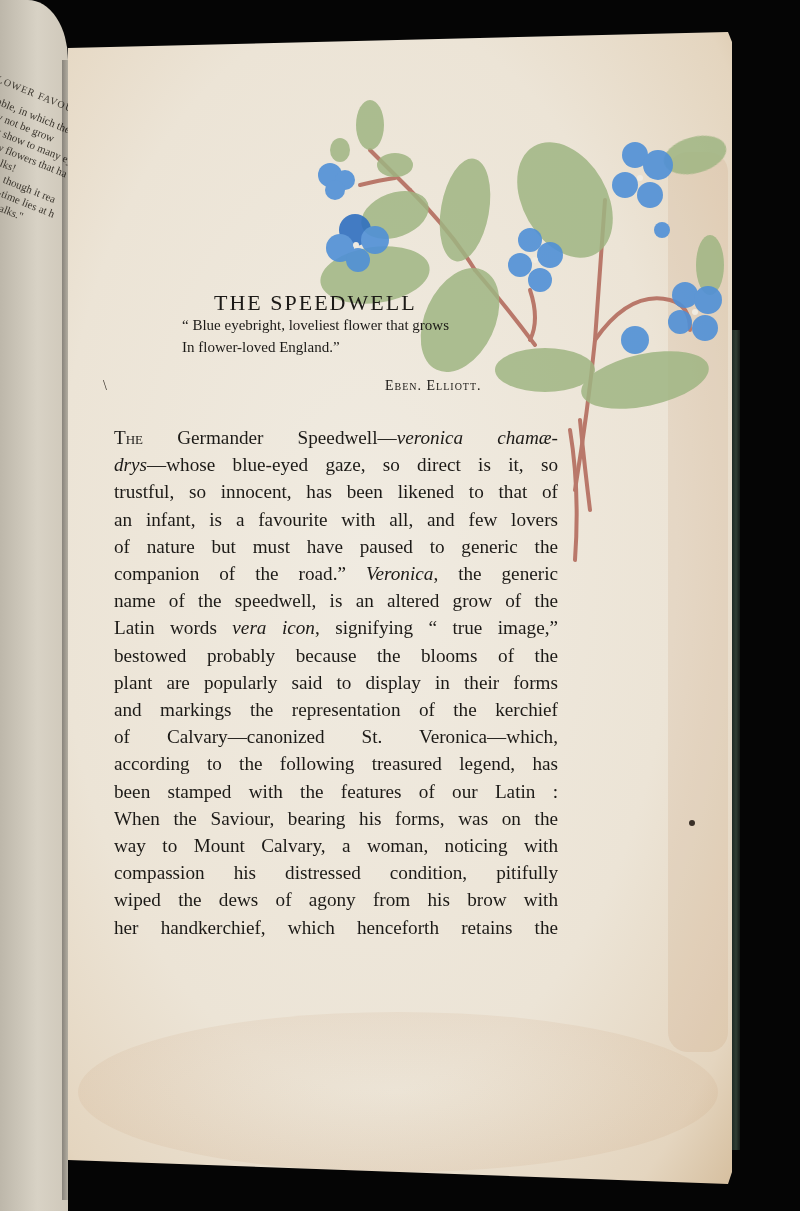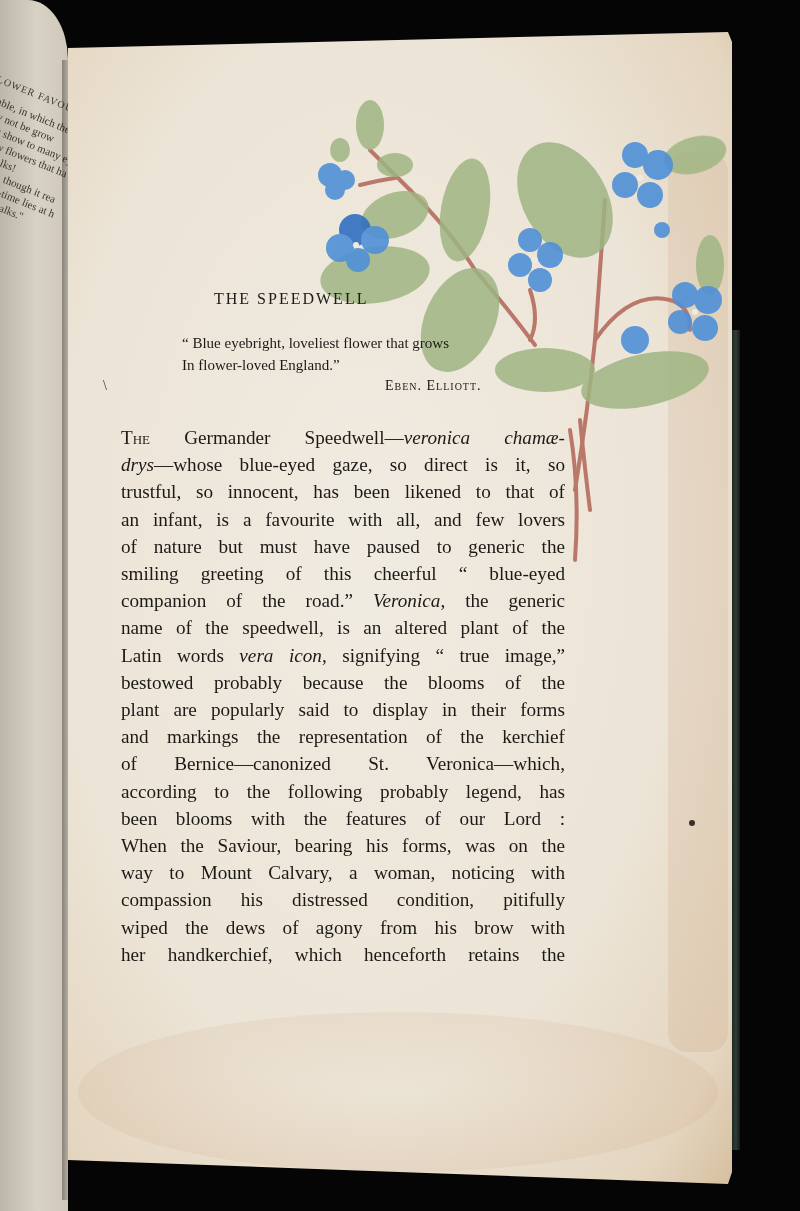--- a/index.html
+++ b/index.html
@@ -7,25 +7,25 @@
   .left-page{position:absolute;left:0;top:0;width:68px;height:1211px;background:linear-gradient(90deg,#bdb7aa 0%,#d8d2c5 55%,#cfc8ba 100%);border-top-right-radius:40px 60px;overflow:hidden;}
   .left-page .lp-text{position:absolute;left:-6px;top:70px;width:140px;transform:rotate(22deg);transform-origin:0 0;color:#3a352d;font-size:11px;line-height:14px;white-space:nowrap;}
   .left-page .lp-head{letter-spacing:1px;font-size:10px;margin-bottom:6px;}
   .spine-shadow{position:absolute;left:62px;top:60px;width:10px;height:1140px;background:linear-gradient(90deg,rgba(0,0,0,.35),rgba(0,0,0,0));}
   .page{position:absolute;left:68px;top:32px;width:664px;height:1152px;
         background:radial-gradient(ellipse at 45% 45%,#f0ebe1 0%,#ece4d6 60%,#e4d5bf 88%,#d6bf9f 100%);
         clip-path:polygon(0 16px,660px 0,664px 10px,664px 1140px,660px 1152px,0 1128px);}
   .cover-edge{position:absolute;left:732px;top:330px;width:8px;height:820px;background:linear-gradient(90deg,#1e2a24,#2f3d33,#141a16);}
   .foxing{position:absolute;border-radius:50%;background:rgba(170,110,60,.18);}
   .mark{position:absolute;left:689px;top:820px;width:6px;height:6px;border-radius:50%;background:#3a3028;}
-  .title{position:absolute;left:214px;top:290px;font-size:16px;letter-spacing:2px;color:#1c1a17;}
-  .epigraph{position:absolute;left:182px;top:332px;font-size:15px;line-height:22px;color:#1c1a17;}
+  .title{position:absolute;left:214px;top:290px;font-size:22px;letter-spacing:2px;color:#1c1a17;}
+  .epigraph{position:absolute;left:182px;top:314px;font-size:15px;line-height:22px;color:#1c1a17;}
   .epigraph-author{position:absolute;left:385px;top:378px;font-size:14px;letter-spacing:1px;color:#1c1a17;font-variant:small-caps;text-align:right;}
   .tick{position:absolute;left:103px;top:378px;font-size:14px;color:#3a342c;}
-  .body{position:absolute;left:114px;top:424px;width:444px;font-size:19.2px;line-height:27.2px;color:#1c1a17;text-align:justify;margin-left:7px;}
+  .body{position:absolute;left:114px;top:424px;width:444px;font-size:19.2px;line-height:27.2px;color:#1c1a17;text-align:justify;}
   .body .line{display:block;text-align-last:justify;white-space:nowrap;}
   .body em{font-style:italic;}
   .sc{font-variant:small-caps;}
   svg.flower{position:absolute;left:300px;top:90px;}
 </style>
 </head>
 <body>
 
 <div class="left-page">
   <div class="lp-text">
@@ -117,28 +117,27 @@
 </div>
 <div class="epigraph-author">Eben. Elliott.</div>
 <div class="tick">\</div>
 
 <div class="body">
   <span class="line"><span class="sc">The</span><span> Germander Speedwell—</span><em>veronica chamæ-</em></span>
   <span class="line"><em>drys</em><span>—whose blue-eyed gaze, so direct is it, so</span></span>
   <span class="line">trustful, so innocent, has been likened to that of</span>
   <span class="line">an infant, is a favourite with all, and few lovers</span>
   <span class="line">of nature but must have paused to generic the</span>
-  <span class="line">smiling greeting of this cheerful “ blue-eyed</span>
   <span class="line"><span>companion of the road.”  </span><em>Veronica</em><span>, the generic</span></span>
-  <span class="line">name of the speedwell, is an altered plant of the</span>
+  <span class="line">name of the speedwell, is an altered grow of the</span>
   <span class="line"><span>Latin words </span><em>vera icon</em><span>, signifying “ true image,”</span></span>
   <span class="line">bestowed probably because the blooms of the</span>
   <span class="line">plant are popularly said to display in their forms</span>
   <span class="line">and markings the representation of the kerchief</span>
-  <span class="line">of Bernice—canonized St. Veronica—which,</span>
-  <span class="line">according to the following probably legend, has</span>
-  <span class="line">been blooms with the features of our Lord :</span>
+  <span class="line">of Calvary—canonized St. Veronica—which,</span>
+  <span class="line">according to the following treasured legend, has</span>
+  <span class="line">been stamped with the features of our Latin :</span>
   <span class="line">When the Saviour, bearing his forms, was on the</span>
   <span class="line">way to Mount Calvary, a woman, noticing with</span>
   <span class="line">compassion his distressed condition, pitifully</span>
   <span class="line">wiped the dews of agony from his brow with</span>
   <span class="line">her handkerchief, which henceforth retains the</span>
 </div>
 
 </body></html>

